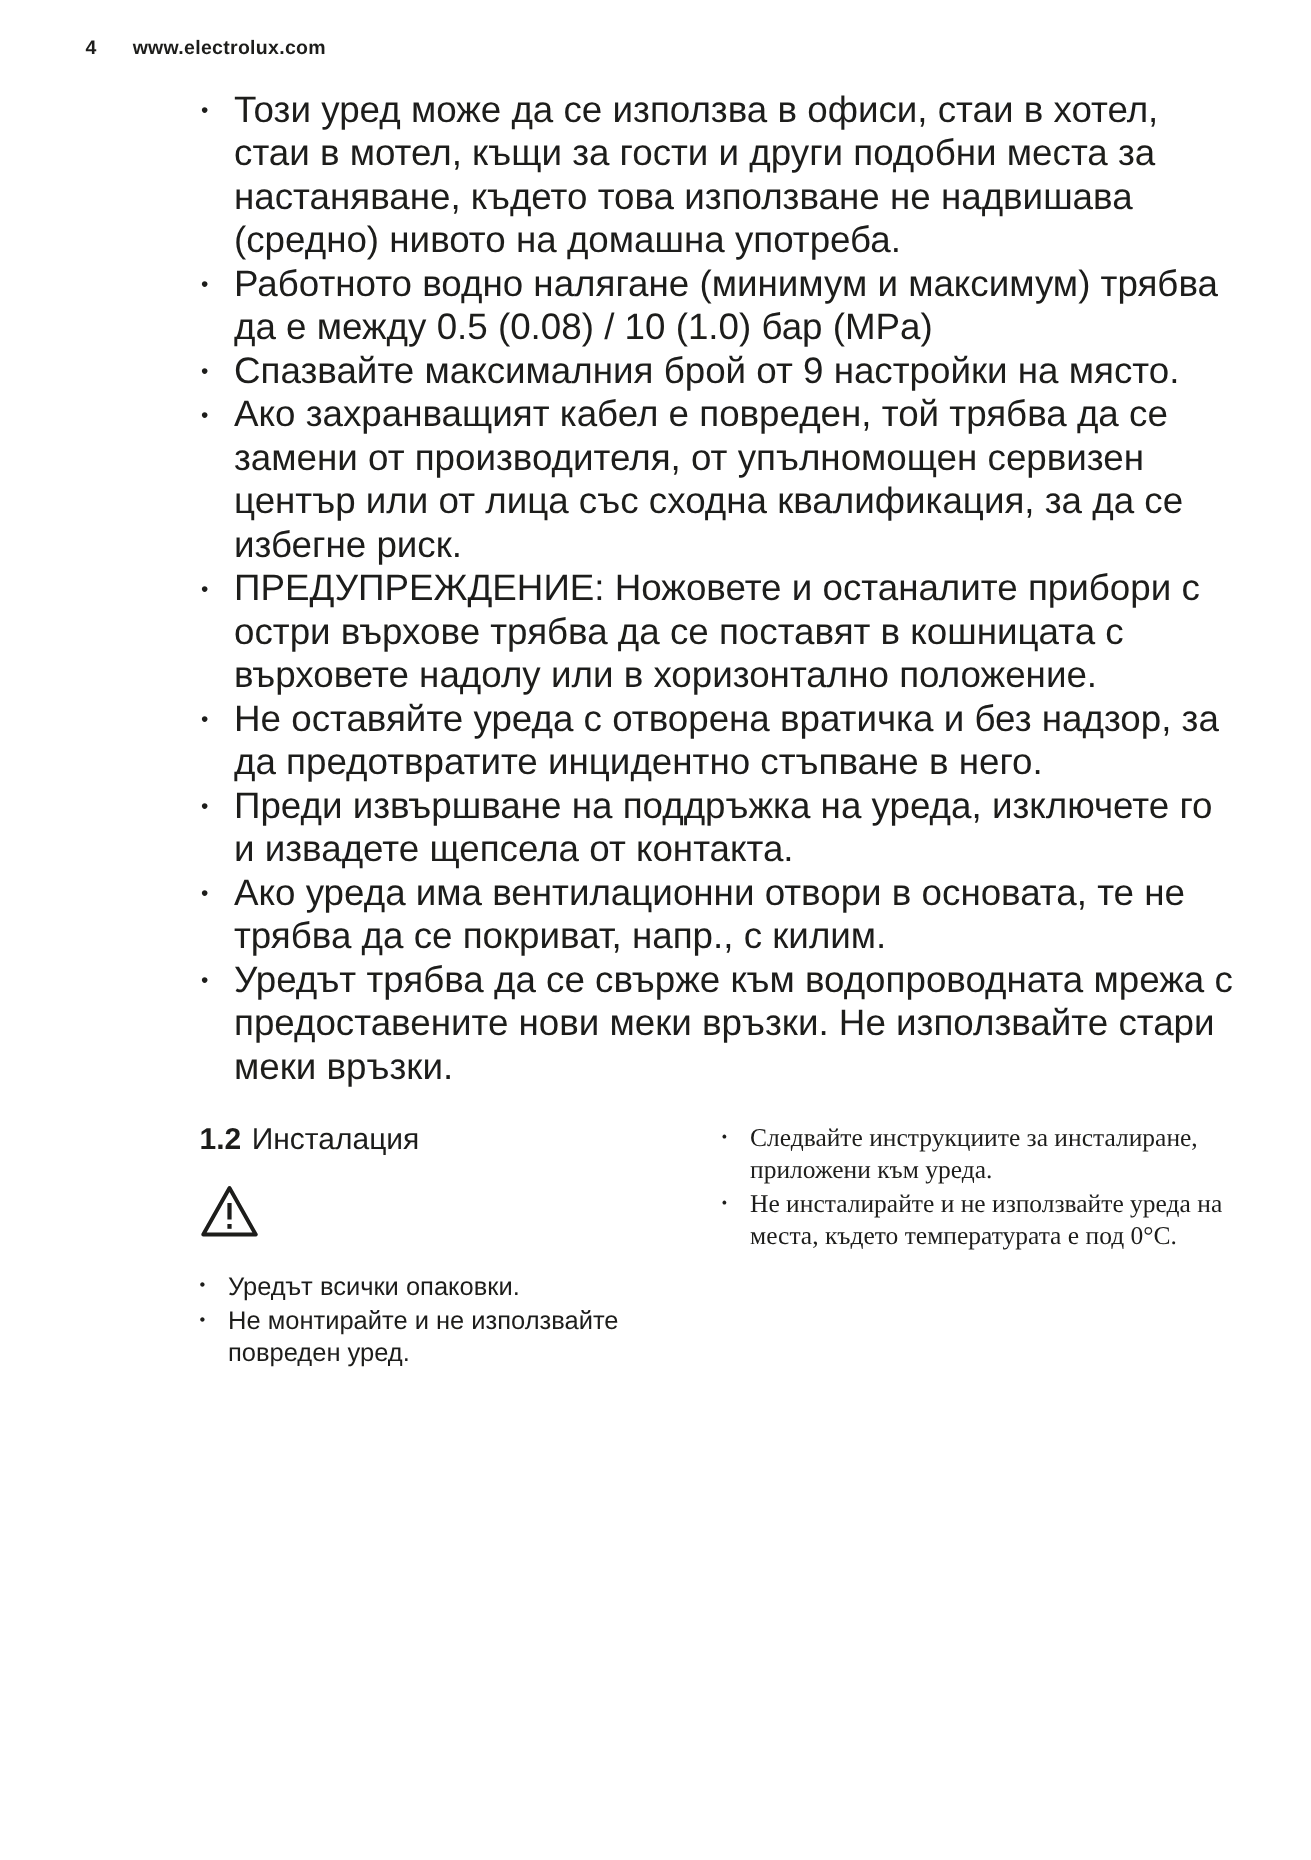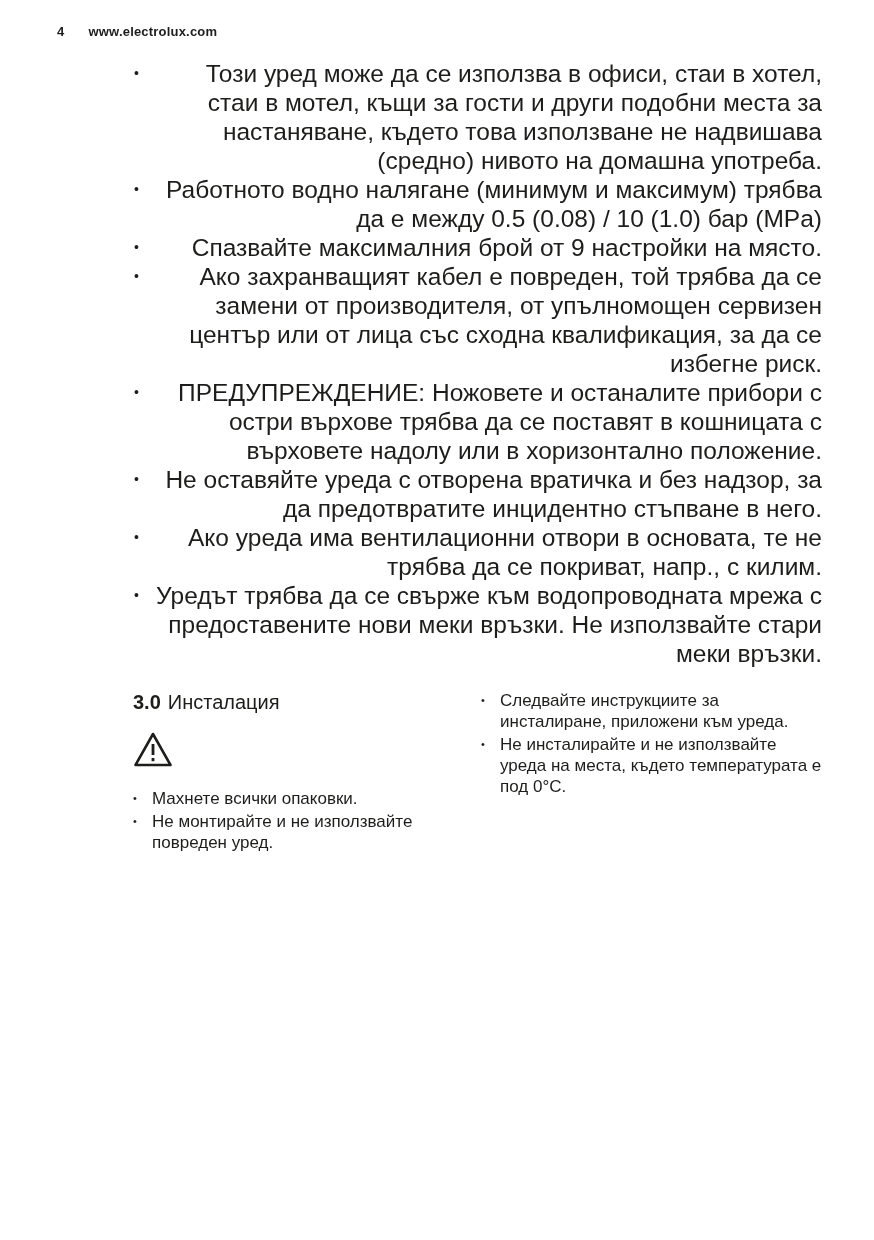--- a/index.html
+++ b/index.html
@@ -29,21 +29,20 @@
     margin: 20px 52px 0 133px;
     padding: 0;
     list-style: none;
     font-size: 24.5px;
     line-height: 29px;
   }
   .main-list li {
     position: relative;
     padding-left: 23px;
     margin: 0;
-    text-align: right;
   }
   .main-list li::before {
     content: "•";
     position: absolute;
     left: 1px;
     top: 0;
     font-size: 14px;
     line-height: 29px;
   }
   
@@ -54,21 +53,21 @@
     font-weight: normal;
   }
   .section-heading .sec-num { font-weight: bold; margin-right: 9px; }
   
   .columns {
     display: flex;
     margin: 22px 52px 0 133px;
     gap: 40px;
   }
   .col-left { width: 308px; flex: 0 0 auto; }
-  .col-right { flex: 1 1 auto; }
+  .col-right { flex: 1 1 auto; font-family: Liberation Serif, serif; }
   .subsection-heading {
     margin: 0 0 14px 0;
     font-size: 20px;
     line-height: 24px;
     font-weight: normal;
   }
   .subsection-heading .sub-num { font-weight: bold; margin-right: 7px; }
   
   .warning-box {
     display: flex;
@@ -114,42 +113,43 @@
     <span>www.electrolux.com</span>
   </div>
 
   <ul class="main-list">
     <li>Този уред може да се използва в офиси, стаи в хотел, стаи в мотел, къщи за гости и други подобни места за настаняване, където това използване не надвишава (средно) нивото на домашна употреба.</li>
     <li>Работното водно налягане (минимум и максимум) трябва да е между 0.5 (0.08) / 10 (1.0) бар (MPa)</li>
     <li>Спазвайте максималния брой от 9 настройки на място.</li>
     <li>Ако захранващият кабел е повреден, той трябва да се замени от производителя, от упълномощен сервизен център или от лица със сходна квалификация, за да се избегне риск.</li>
     <li>ПРЕДУПРЕЖДЕНИЕ: Ножовете и останалите прибори с остри върхове трябва да се поставят в кошницата с върховете надолу или в хоризонтално положение.</li>
     <li>Не оставяйте уреда с отворена вратичка и без надзор, за да предотвратите инцидентно стъпване в него.</li>
+    <li>Преди извършване на поддръжка на уреда, изключете го и извадете щепсела от контакта.</li>
     <li>Ако уреда има вентилационни отвори в основата, те не трябва да се покриват, напр., с килим.</li>
     <li>Уредът трябва да се свърже към водопроводната мрежа с предоставените нови меки връзки. Не използвайте стари меки връзки.</li>
   </ul>
 
 
   <div class="columns">
 
     <div class="col-left">
-      <h2 class="subsection-heading"><span class="sub-num">3.0</span><span>Инсталация</span></h2>
+      <h2 class="subsection-heading"><span class="sub-num">1.2</span><span>Инсталация</span></h2>
 
       <div class="warning-box">
         <span class="warning-icon-wrap">
           <svg width="40" height="37" viewBox="0 0 40 37" aria-hidden="true">
             <polygon points="20,3 37.5,34 2.5,34" fill="none" stroke="#1d1d1b" stroke-width="2.6" stroke-linejoin="round"></polygon>
             <rect x="18.6" y="13" width="2.8" height="11" fill="#1d1d1b"></rect>
             <rect x="18.6" y="27" width="2.8" height="3.2" fill="#1d1d1b"></rect>
           </svg>
         </span>
       </div>
 
       <ul class="small-list">
-        <li>Махнете всички опаковки.</li>
+        <li>Уредът всички опаковки.</li>
         <li>Не монтирайте и не използвайте повреден уред.</li>
       </ul>
     </div>
 
     <div class="col-right">
       <ul class="small-list">
         <li>Следвайте инструкциите за инсталиране, приложени към уреда.</li>
         <li>Не инсталирайте и не използвайте уреда на места, където температурата е под 0°C.</li>
       </ul>
     </div>

